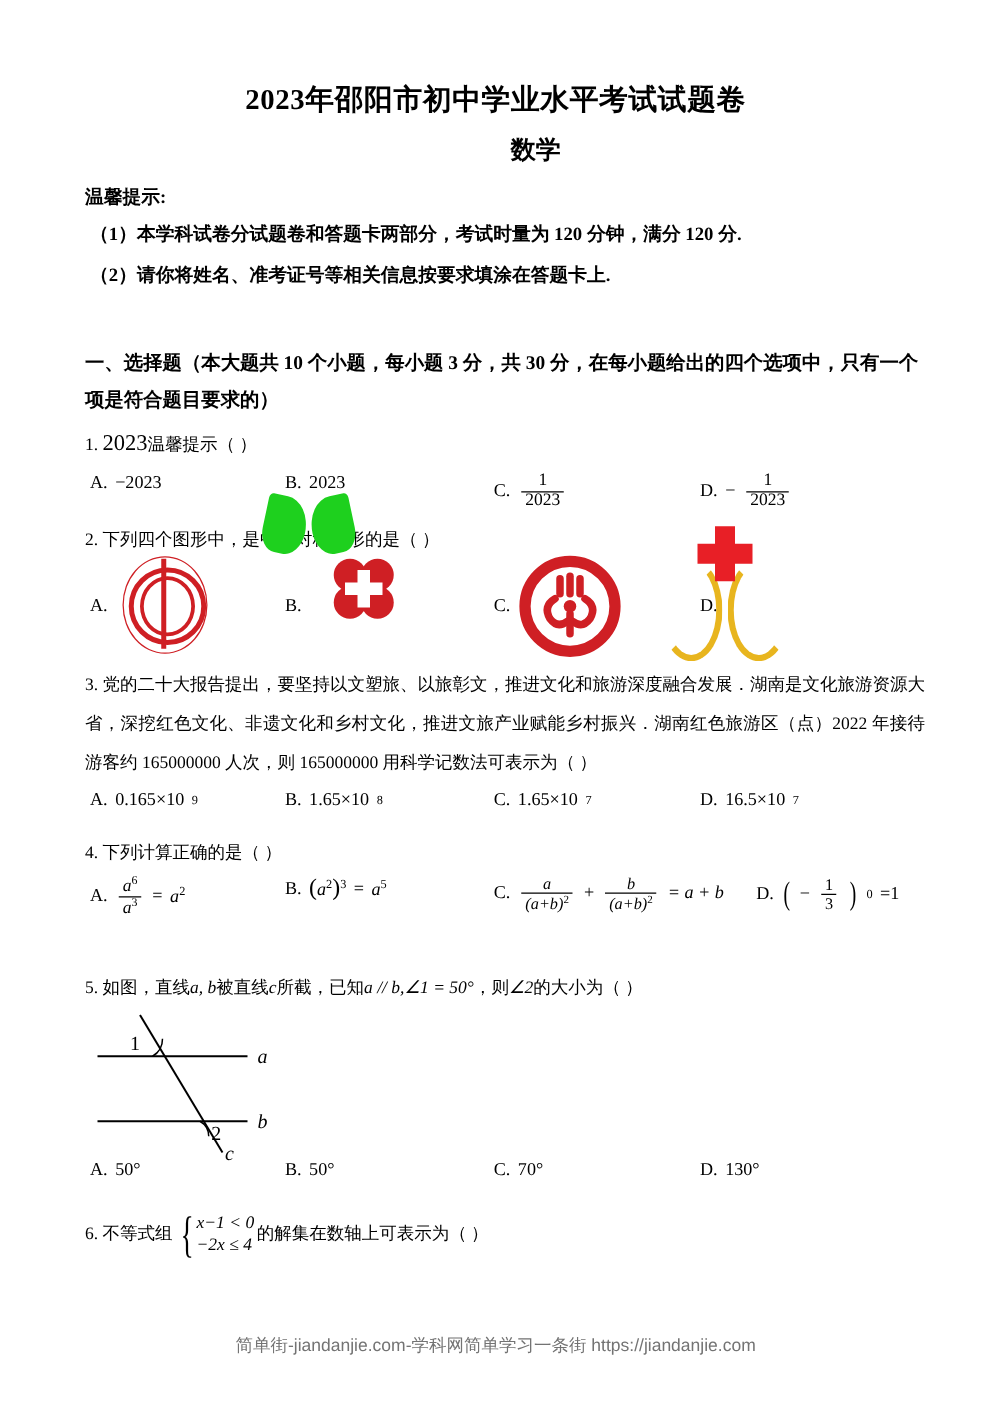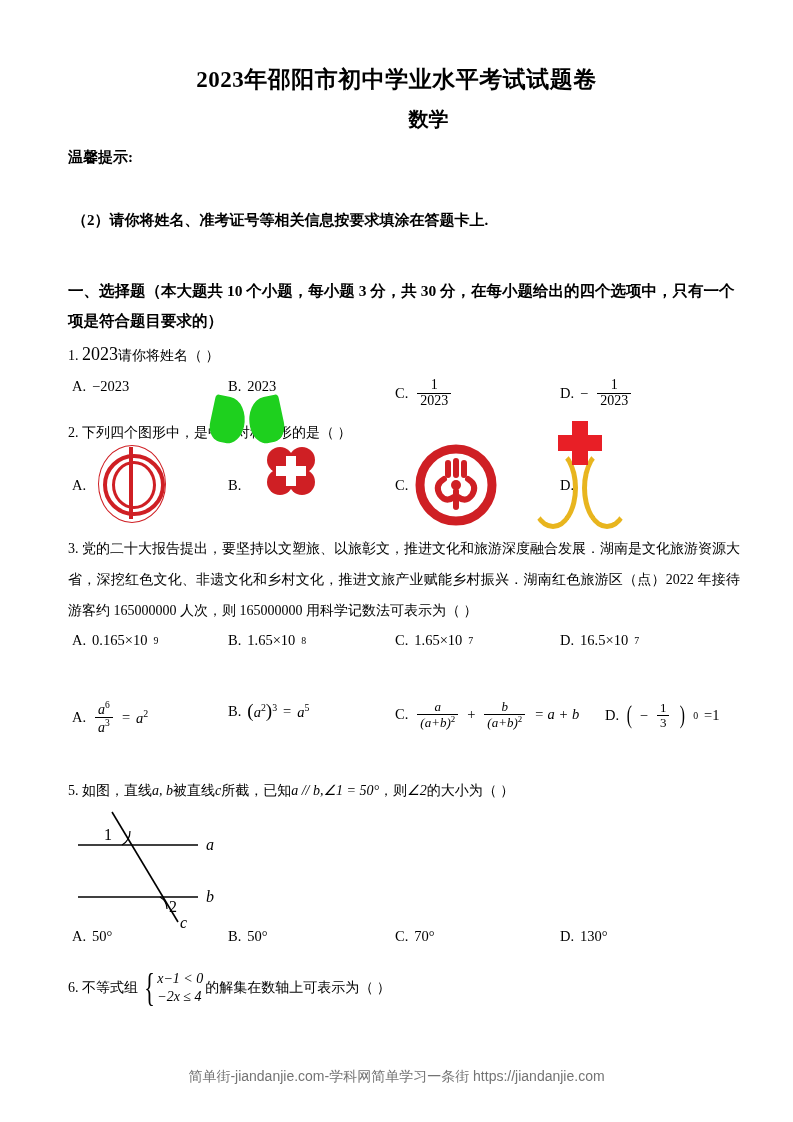--- a/index.html
+++ b/index.html
@@ -190,27 +190,28 @@
 </style>
 </head>
 <body>
 
 <div class="page">
 
   <div class="doc-title">2023年邵阳市初中学业水平考试试题卷</div>
   <div class="doc-subject">数学</div>
 
   <div class="tips-head">温馨提示:</div>
+  <div class="tip-line tip1">（1）本学科试卷分试题卷和答题卡两部分，考试时量为 120 分钟，满分 120 分.</div>
   <div class="tip-line tip2">（2）请你将姓名、准考证号等相关信息按要求填涂在答题卡上.</div>
 
   <div class="section-head">一、选择题（本大题共 10 个小题，每小题 3 分，共 30 分，在每小题给出的四个选项中，只有一个项是符合题目要求的）</div>
 
   <div class="q-stem" style="top:340px;">
     <span>1.</span>
-    <span class="big-num">2023</span><span>请你将姓名（      ）</span>
+    <span class="big-num">2023</span><span>温馨提示（      ）</span>
   </div>
   <div class="opt-row" style="top:378px;">
     <div class="opt" style="left:72px;">
       <span class="lbl">A.</span>
       <span>−2023</span>
     </div>
     <div class="opt" style="left:228px;">
       <span class="lbl">B.</span>
       <span>2023</span>
     </div>
@@ -316,20 +317,21 @@
       <span>1.65×10</span>
         <span class="sup">7</span>
     </div>
     <div class="opt" style="left:560px;">
       <span class="lbl">D.</span>
       <span>16.5×10</span>
         <span class="sup">7</span>
     </div>
   </div>
 
+  <div class="q-stem" style="top:668px;">4. 下列计算正确的是（      ）</div>
   <div class="opt-row" style="top:700px; height:48px;">
     <div class="opt" style="left:72px;">
       <span class="lbl">A.</span>
       <span class="frac">
         <span class="num"><span class="mi">a</span><span class="sup">6</span></span>
         <span class="den"><span class="mi">a</span><span class="sup">3</span></span>
       </span>
       <span>=</span>
       <span><span class="mi">a</span><span class="sup">2</span></span>
     </div>

